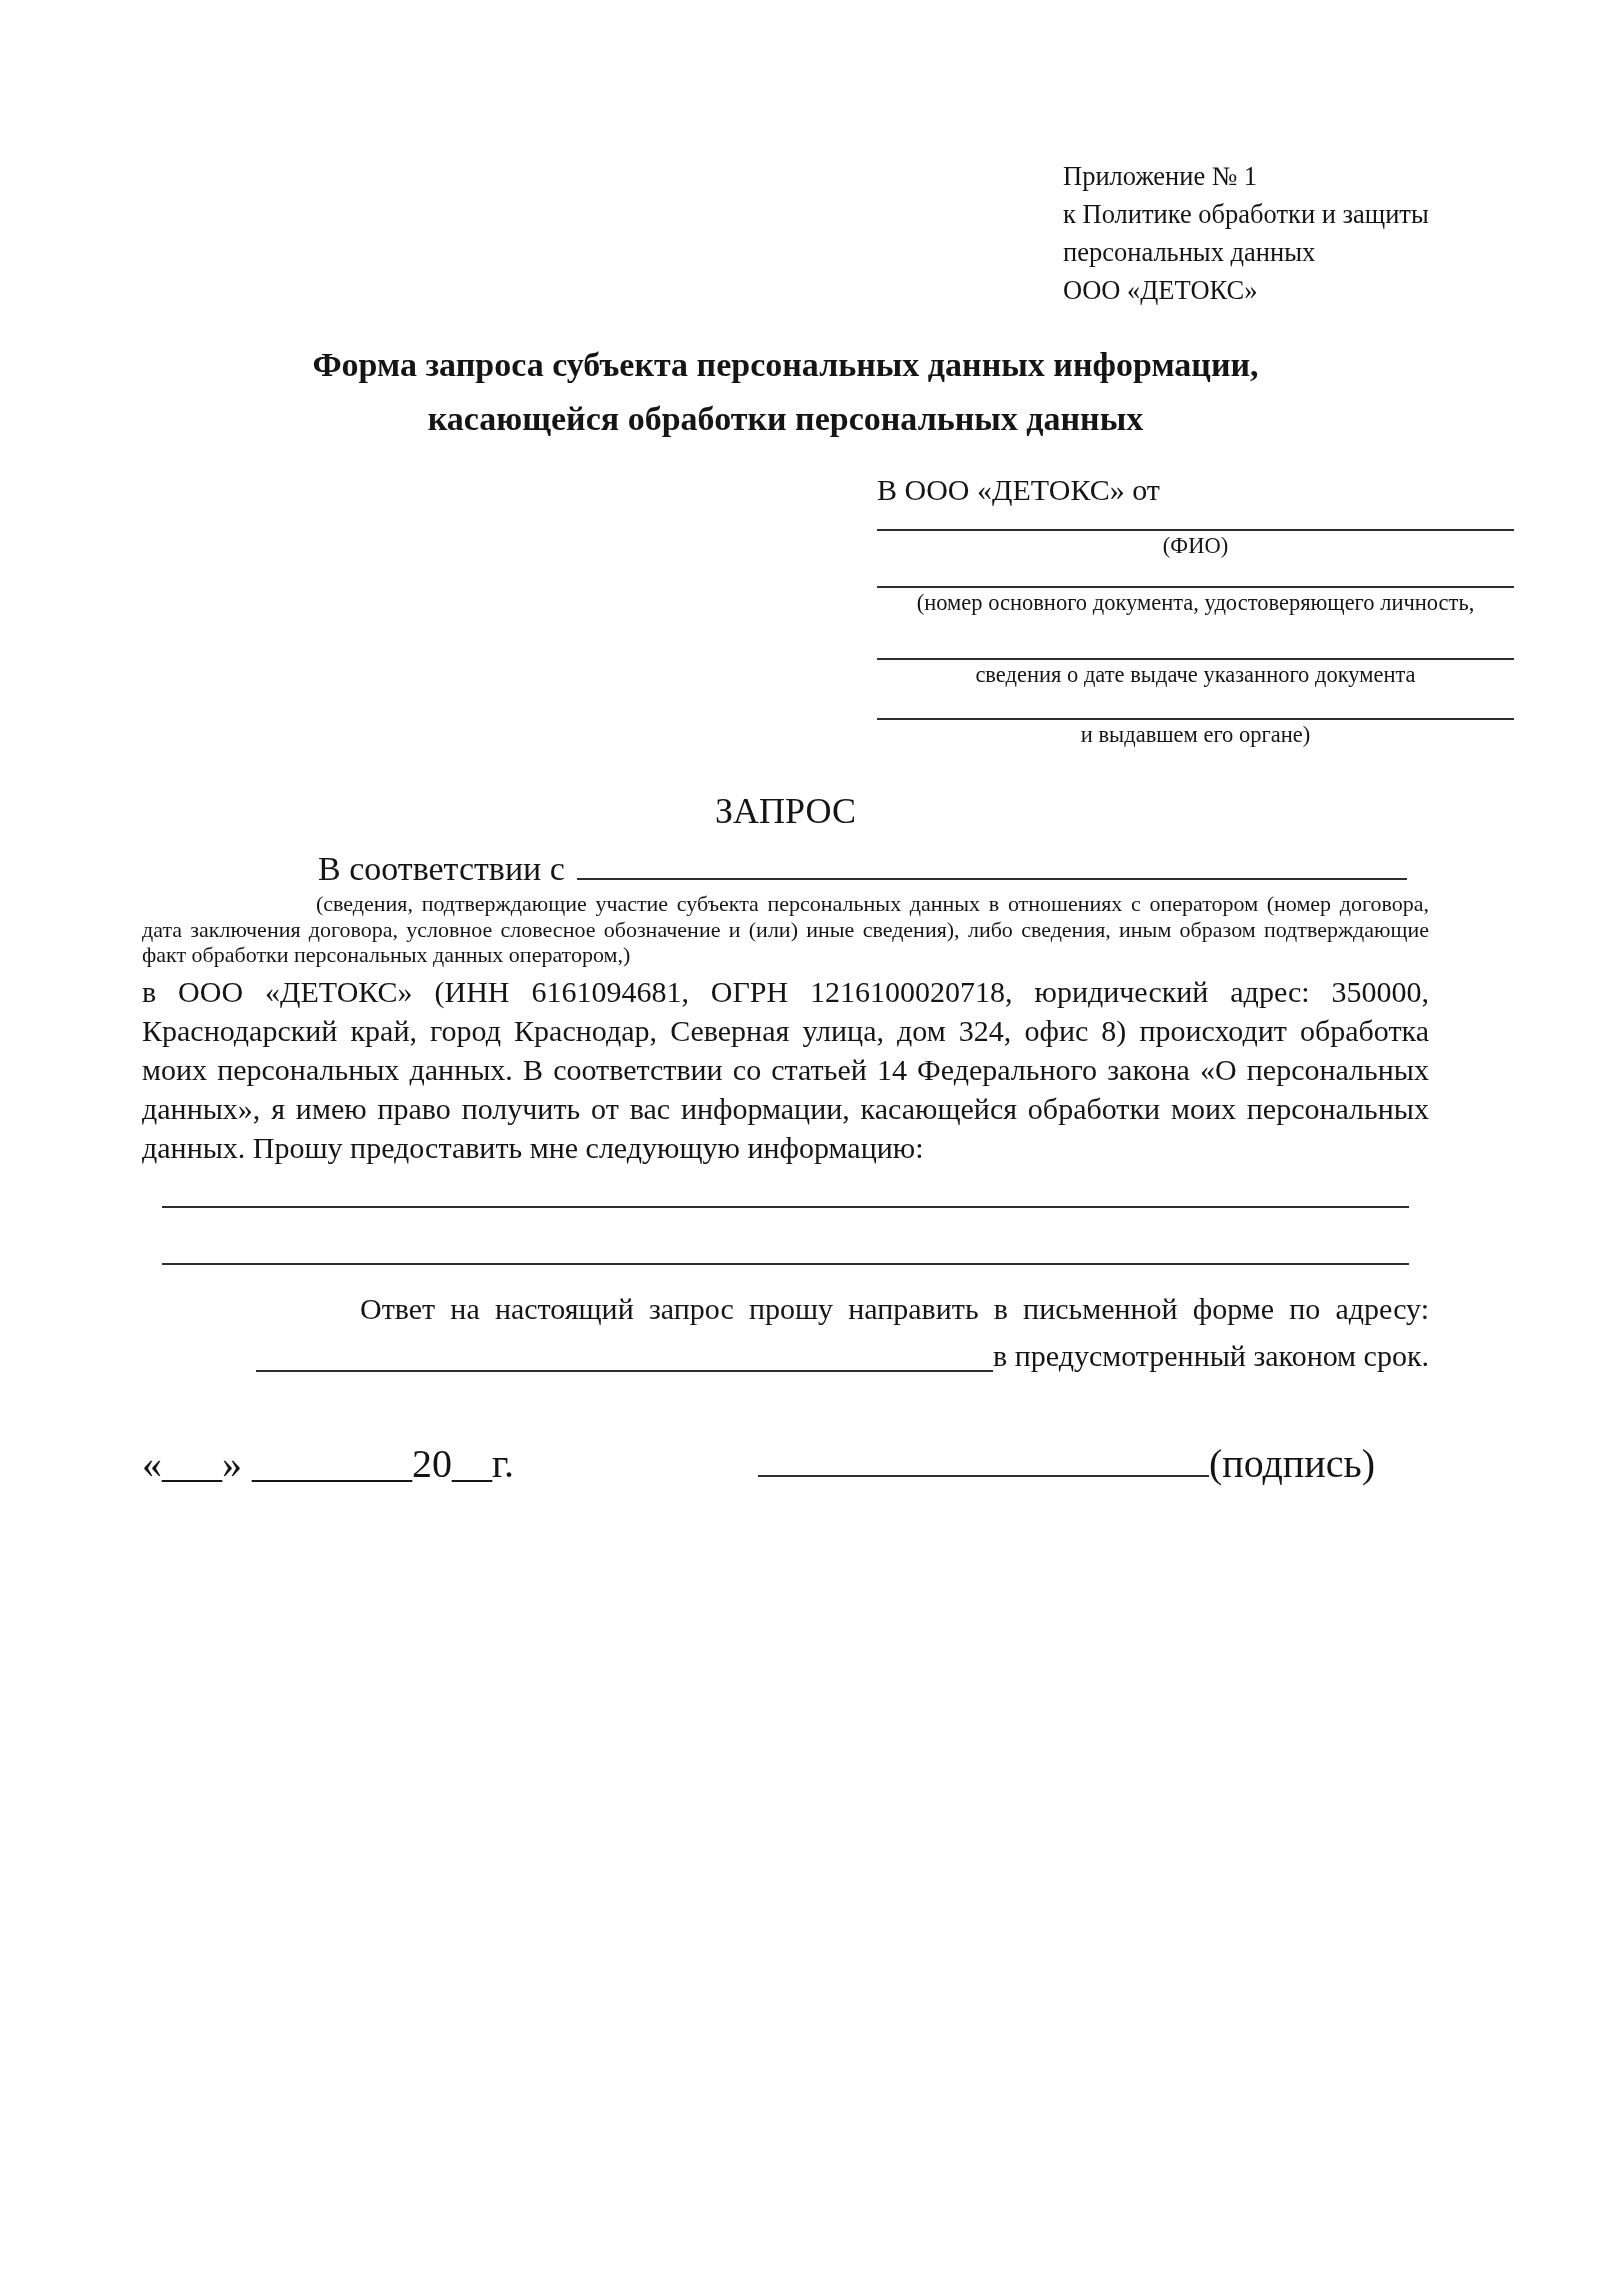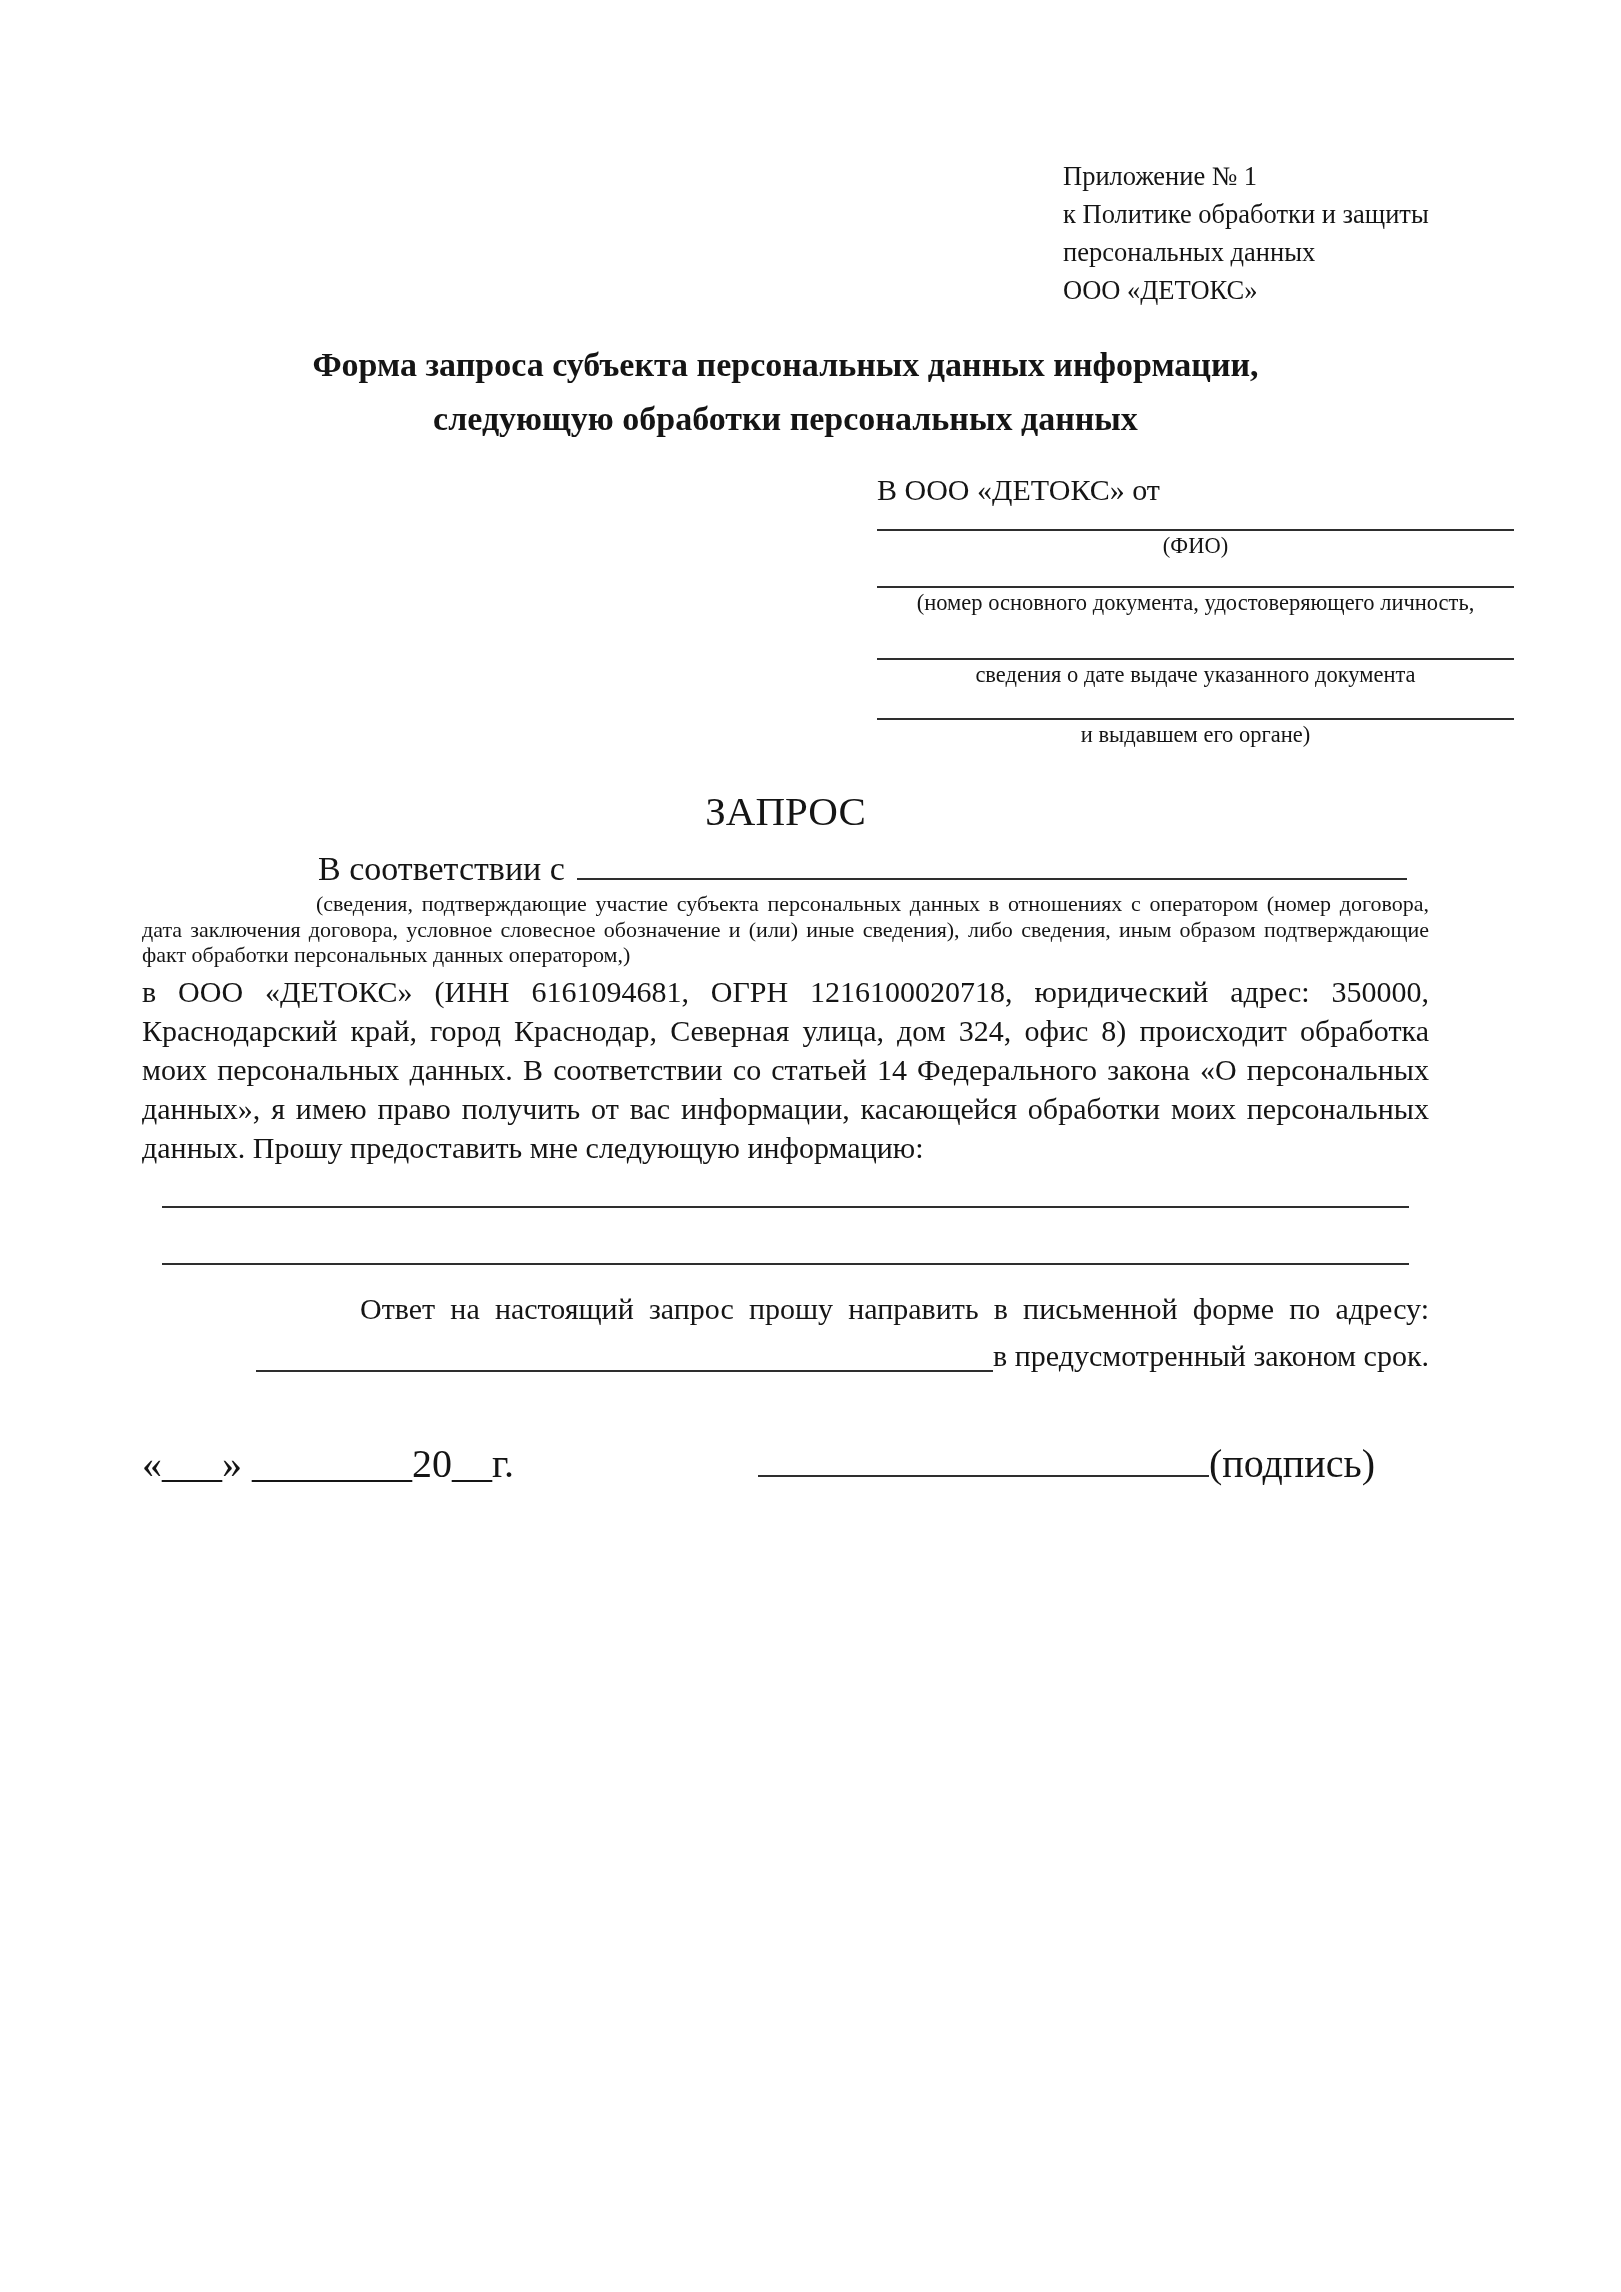--- a/index.html
+++ b/index.html
@@ -20,21 +20,21 @@
   .addressee{margin:21.6px 0 0 735px;width:637px;font-size:30px;line-height:43px;}
   .fill{border-bottom:2.9px solid #2e2e2e;}
   .addr-field .line{height:0;}
   .addr-field .caption{text-align:center;font-size:22.5px;line-height:29px;}
   .f1 .line{margin-top:18.6px;}
   .f2 .line{margin-top:25.5px;}
   .f3 .line{margin-top:41px;}
   .f4 .line{margin-top:29px;}
 
   
-  .request-heading{margin-top:43px;text-align:center;font-size:41px;line-height:39px;}
+  .request-heading{margin-top:43px;text-align:center;font-size:36px;line-height:39px;}
   .accordance{display:flex;align-items:baseline;margin-top:13.7px;padding-left:176px;font-size:34px;line-height:41px;}
   .accordance .fill-line{flex:1;margin-left:11.8px;margin-right:21.6px;height:1em;border-bottom:2.9px solid #2e2e2e;}
   .fine-print{margin-top:2px;font-size:22px;line-height:25.5px;text-align:justify;text-indent:174px;}
   .body-par{margin-top:3.9px;font-size:30px;line-height:39px;text-align:justify;}
 
   
   .blank-lines{margin:39px 19.6px 0 19.6px;}
   .blank-line{height:0;border-bottom:2.9px solid #2e2e2e;}
   .blank-line + .blank-line{margin-top:55px;}
 
@@ -56,21 +56,21 @@
 
     <div class="appendix">
       <div>Приложение № 1</div>
       <div>к Политике обработки и защиты</div>
       <div>персональных данных</div>
       <div>ООО «ДЕТОКС»</div>
     </div>
 
     <div class="doc-title">
       <div>Форма запроса субъекта персональных данных информации,</div>
-      <div>следующую обработки персональных данных</div>
+      <div>касающейся обработки персональных данных</div>
     </div>
 
     <div class="addressee">
       <div>В ООО «ДЕТОКС» от</div>
 
       <div class="addr-field f1">
         <div class="line fill"></div>
         <div class="caption">(ФИО)</div>
       </div>
 

